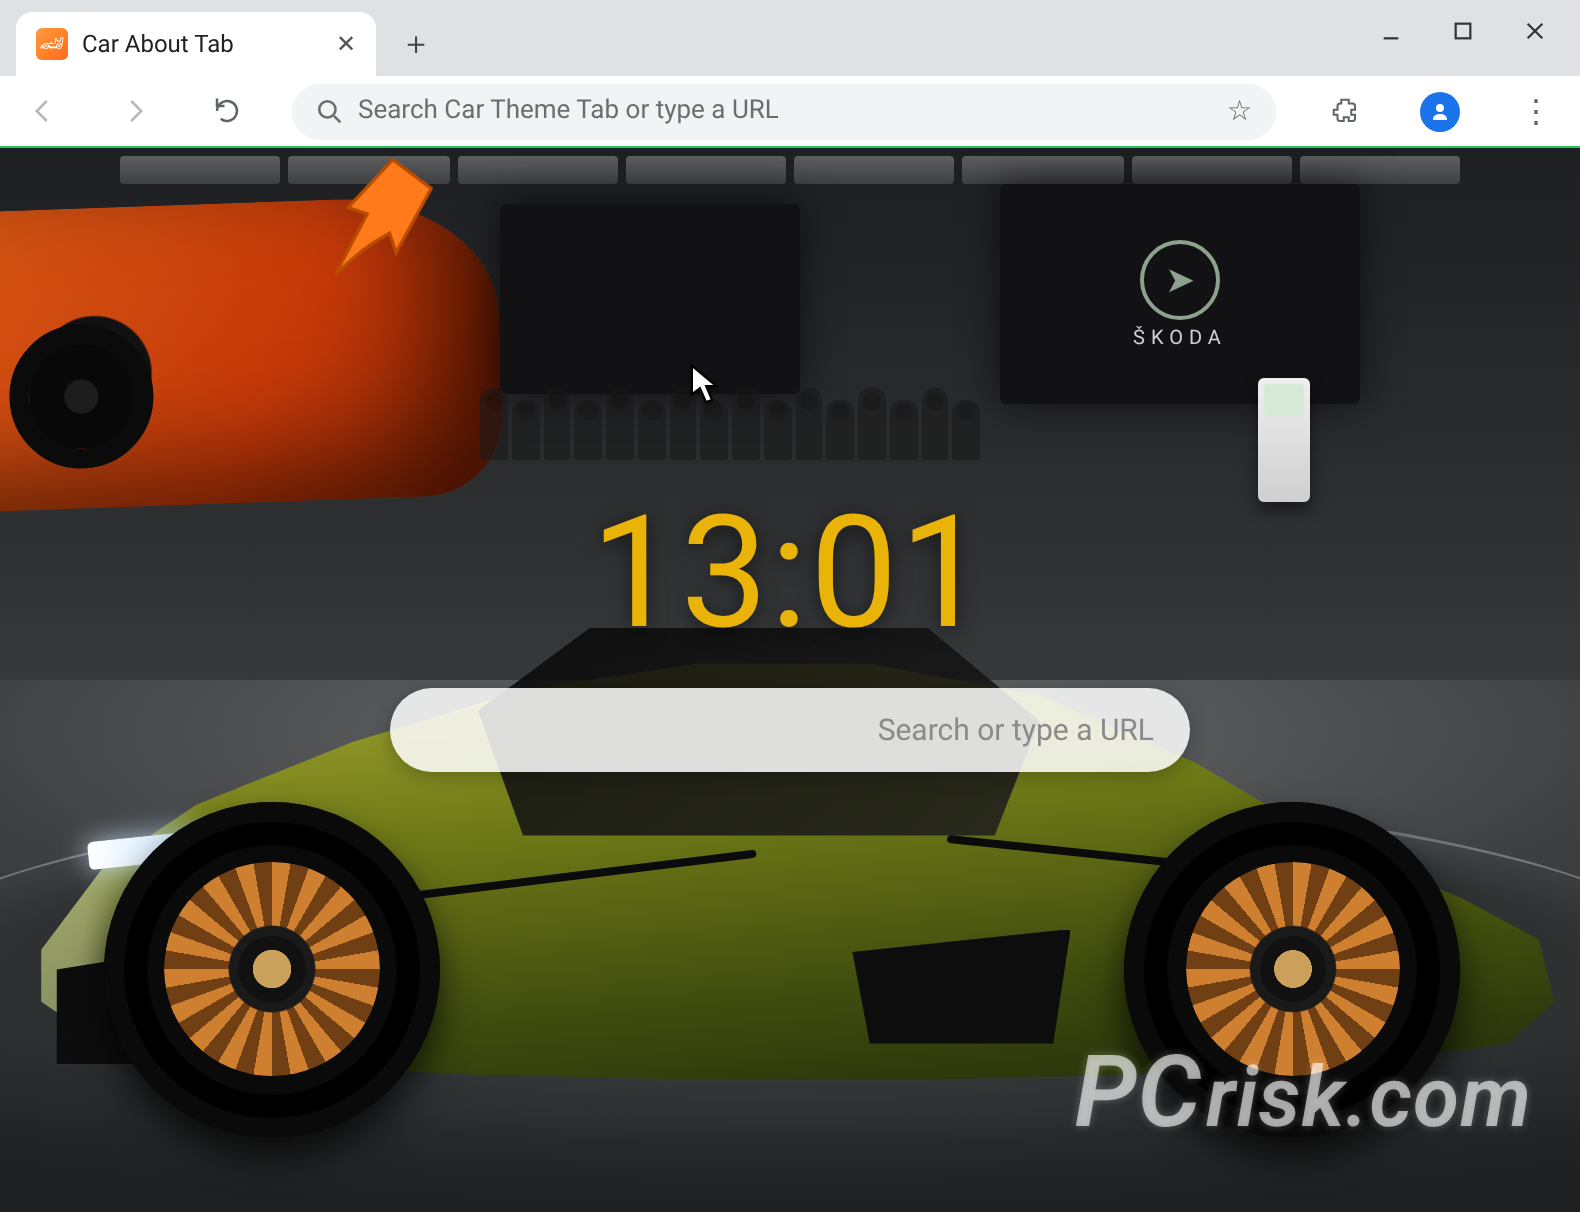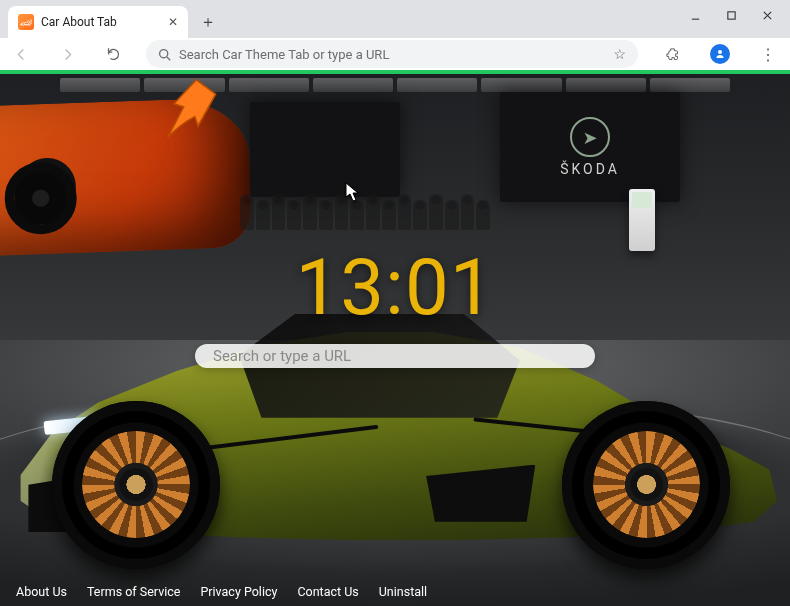--- a/index.html
+++ b/index.html
@@ -27,21 +27,21 @@
     .tab .close-x { margin-left: auto; color: #555; font-size: 12px; cursor: pointer; }
     .newtab-plus { width: 28px; height: 28px; display: flex; align-items: center; justify-content: center;
       color: #444; font-size: 16px; margin-left: 6px; margin-bottom: 2px; cursor: pointer; border-radius: 50%; }
     .win-controls { position: absolute; right: 6px; top: 4px; display: flex; gap: 2px; }
     .win-btn { width: 34px; height: 22px; display: flex; align-items: center; justify-content: center;
       color: #333; font-size: 12px; cursor: pointer; }
     .win-btn svg { width: 11px; height: 11px; stroke: #333; stroke-width: 1.2; fill: none; }
 
     .toolbar {
       height: 36px; background: #fff; display: flex; align-items: center;
-      padding: 0 8px; gap: 20px; border-bottom: 4px solid #22c55e;
+      padding: 0 8px; gap: 20px; border-bottom: 1px solid #22c55e;
     }
     .nav-btn { width: 26px; height: 26px; display: flex; align-items: center; justify-content: center;
       color: #5f6368; cursor: pointer; border-radius: 50%; }
     .nav-btn.disabled { color: #b8b8b8; cursor: default; }
     .nav-btn svg { width: 15px; height: 15px; stroke: currentColor; stroke-width: 2; fill: none; }
 
     .omnibox {
       flex: 1; height: 28px; background: #f1f3f4; border-radius: 14px;
       display: flex; align-items: center; padding: 0 12px; gap: 8px;
       color: #6d6d6d; font-size: 13px;
@@ -100,21 +100,21 @@
       content: ""; position: absolute; left: 44px; top: 58px; width: 72px; height: 72px;
       border-radius: 50%; border: 10px solid #0d0d0d; box-sizing: border-box;
       background: radial-gradient(circle,#222 0 8px,#0a0a0a 9px 100%);
     }
     
     .panel { position: absolute; background: #121214; border-radius: 3px; box-shadow: 0 0 20px rgba(0,0,0,.6); }
     .panel.skoda { right: 110px; top: 18px; width: 180px; height: 110px;
       display: flex; flex-direction: column; align-items: center; justify-content: center; gap: 4px; color: #cfd2cf; }
     .panel.skoda .logo-circle { width: 40px; height: 40px; border-radius: 50%; border: 2px solid #8da28d;
       display: flex; align-items: center; justify-content: center; font-size: 18px; color: #8da28d; }
-    .panel.skoda .brand { font-size: 14px; letter-spacing: 3px; text-align: right; }
+    .panel.skoda .brand { font-size: 10px; letter-spacing: 3px; text-align: right; }
     .panel.dark1 { left: 250px; top: 28px; width: 150px; height: 95px; }
     .kiosk { position: absolute; right: 135px; top: 115px; width: 26px; height: 62px;
       background: linear-gradient(#efefef,#cfcfcf); border-radius: 3px;
       box-shadow: 0 4px 8px rgba(0,0,0,.5); }
     .kiosk::before { content: ""; position: absolute; top: 3px; left: 3px; right: 3px; height: 16px;
       background: #d6e9d6; border-radius: 2px; }
     
     .crowd { position: absolute; left: 0; right: 0; top: 120px; height: 40px; display: flex;
       gap: 2px; padding: 0 300px 0 240px; opacity: .55; }
     .crowd i { width: 14px; background: radial-gradient(circle at 50% 18%, #111 0 4px, transparent 5px) , #191919;
@@ -189,23 +189,23 @@
     .cursor svg { filter: drop-shadow(0 1px 1px rgba(0,0,0,.6)); }
 
     
     .clock {
       position: absolute; left: 50%; top: 168px; transform: translateX(-50%);
       color: #eab308; font-size: 78px; font-weight: 400; letter-spacing: 1px;
       text-shadow: 0 2px 10px rgba(0,0,0,.55);
     }
     .nt-search {
       position: absolute; left: 50%; top: 270px; transform: translateX(-50%);
-      width: 400px; height: 24px; background: rgba(255,255,255,.85);
+      width: 400px; height: 42px; background: rgba(255,255,255,.85);
       border-radius: 21px; display: flex; align-items: center; padding: 0 18px;
-      color: #8a8a8a; font-size: 15px; box-shadow: 0 2px 10px rgba(0,0,0,.25);
+      color: #8a8a8a; font-size: 15px; box-shadow: 0 2px 10px rgba(0,0,0,.25); justify-content: flex-end;
     }
 
     
     .footer {
       position: absolute; left: 0; right: 0; bottom: 0; height: 30px;
       display: flex; align-items: center; gap: 20px; padding: 0 16px;
       color: #fff; font-size: 12.5px;
     }
     .footer a { color: #fff; text-decoration: none; cursor: pointer; }
 
@@ -357,21 +357,18 @@
         <path d="M1 1 L1 15 L5 12 L8 19 L11 18 L8 11 L13 11 Z" fill="#fff" stroke="#000" stroke-width="1"></path>
       </svg>
   </div>
 
   <div class="clock">13:01</div>
 
   <div class="nt-search">
     <span>Search or type a URL</span>
   </div>
 
-  <div class="footer">
-    <a>About Us</a>
-    <a>Terms of Service</a>
-    <a>Privacy Policy</a>
-    <a>Contact Us</a>
-    <a>Uninstall</a>
-  </div>
-
+
+  <div class="watermark">
+    <span class="pc">PC</span>
+    <span>risk.com</span>
+  </div>
 </div>
 
 </body></html>

